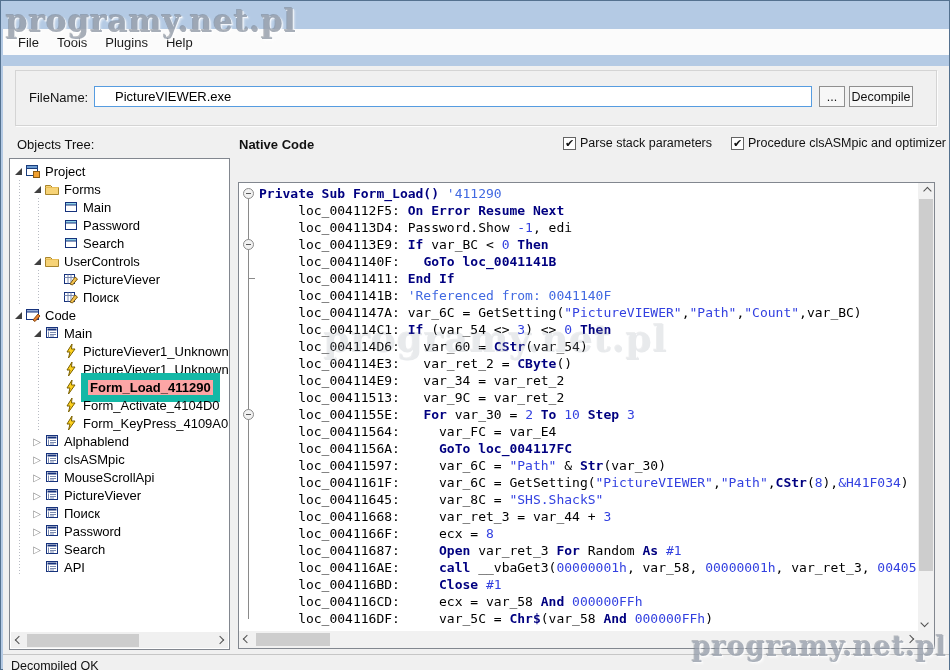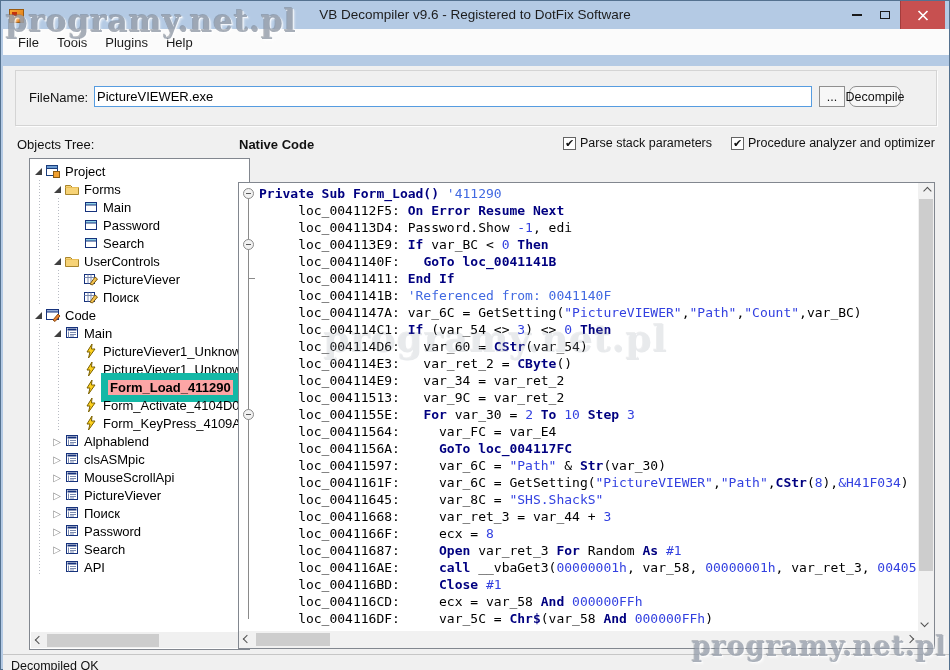--- a/index.html
+++ b/index.html
@@ -20,33 +20,33 @@
   .glyph-max { width:10px; height:8px; border:1.5px solid #1a1a1a; }
 
   .menubar { position:absolute; left:2px; top:28px; width:946px; height:26px; background:#fbfbfb; display:flex; align-items:center; padding-left:6px; }
   .menu-item { padding:4px 9px; font-size:13px; color:#1a1a1a; }
 
   
   .client { position:absolute; left:2px; top:65px; width:946px; height:610px; background:#f0f0f0; }
 
   .groupbox { position:absolute; left:12px; top:4px; width:922px; height:56px; border:1px solid #d4d4d4; box-shadow:1px 1px 0 #fdfdfd; }
   .fname-label { position:absolute; left:26px; top:24px; font-size:13px; }
-  .fname-input { position:absolute; left:91px; top:20px; width:718px; height:21px; border:1px solid #569ce0; background:#fff; font-family:"Liberation Sans",sans-serif; font-size:13px; padding:0 2px; color:#000; }
+  .fname-input { position:absolute; left:91px; top:20px; width:718px; height:21px; border:1px solid #569ce0; background:#fff; font-family:"Liberation Sans",sans-serif; font-size:13px; padding:0 20px; color:#000; }
   .btn { position:absolute; top:20px; height:21px; background:#f7f7f7; border:1px solid #8f8f8f; font-family:"Liberation Sans",sans-serif; font-size:12.5px; color:#111; display:flex; align-items:center; justify-content:center; }
   #btn-browse { left:816px; width:26px; }
-  #btn-decompile { left:846px; width:52px;border-radius:7px; }
+  #btn-decompile { left:846px; width:64px; }
 
   .objects-label { position:absolute; left:14px; top:71px; font-size:13px; }
   .nativecode-label { position:absolute; left:236px; top:71px; font-size:13px; font-weight:bold; }
   .cb-wrap { position:absolute; top:70px; display:flex; align-items:center; gap:4px; font-size:12.5px; }
   #cb1 { left:560px; } #cb2 { left:728px; }
   .cbx { width:13px; height:13px; background:#fff; border:1px solid #646464; display:inline-flex; align-items:center; justify-content:center; font-size:11px; line-height:11px; color:#101010; }
 
   
-  .tree-panel { position:absolute; left:6px; top:92px; width:221px; height:492px; background:#fff; border:1px solid #82878f; overflow:hidden;margin-left:20px; }
+  .tree-panel { position:absolute; left:6px; top:92px; width:221px; height:492px; background:#fff; border:1px solid #82878f; overflow:hidden; }
   .tree-rows { position:absolute; left:1px; top:3px; right:1px; bottom:17px; overflow:hidden; }
   .trow { height:18px; display:flex; align-items:center; white-space:nowrap; }
   .guide { display:inline-block; width:19px; height:18px; flex:0 0 19px;
            background-image:repeating-linear-gradient(#b9bcc4 0 1px, transparent 1px 3px);
            background-size:1px 100%; background-repeat:no-repeat; background-position:8px 0; }
   .arr { display:inline-flex; width:14px; flex:0 0 14px; align-items:center; justify-content:center; color:#8a8a8a; font-size:10px; }
   .tri-open { width:0; height:0; border-left:7px solid transparent; border-bottom:7px solid #404040; }
   .ticn { display:inline-flex; width:18px; flex:0 0 18px; align-items:center; }
   .tlabel { font-size:13px; color:#000; padding:0 2px; }
   .trow.sel .tlabel { font-weight:bold; background:#fca5a5; border:7px solid #14b8a6; }
@@ -90,35 +90,20 @@
         letter-spacing:1px; z-index:60; pointer-events:none; }
   #wm-top { left:5px; top:2px; font-size:31px; opacity:.85; }
   #wm-center { left:323px; top:316px; font-size:37px; opacity:.22; }
   #wm-bottom { right:2px; top:630px; font-size:27px; opacity:.8; }
 </style>
 </head>
 <body>
 
 <div id="win">
 
-  <div class="titlebar">
-    <div class="app-icon"></div>
-    <div class="wtitle">VB Decompiler v9.6 - Registered to DotFix Software</div>
-    <div class="capbtn" id="btn-min">
-        <span class="glyph-min"></span>
-      </div>
-    <div class="capbtn" id="btn-max">
-        <span class="glyph-max"></span>
-      </div>
-    <div class="capbtn" id="btn-close">
-      <svg width="12" height="11">
-          <path d="M1.5 1 L10.5 10 M10.5 1 L1.5 10" stroke="#ffffff" stroke-width="1.7"></path>
-        </svg>
-    </div>
-  </div>
 
   <div class="menubar">
     <span class="menu-item">File</span>
     <span class="menu-item">Tools</span>
     <span class="menu-item">Plugins</span>
     <span class="menu-item">Help</span>
   </div>
 
   <div class="client">
 
@@ -129,21 +114,21 @@
     <div class="btn" id="btn-decompile">Decompile</div>
 
     <span class="objects-label">Objects Tree:</span>
     <span class="nativecode-label">Native Code</span>
     <div class="cb-wrap" id="cb1">
       <span class="cbx">✔</span>
       <span>Parse stack parameters</span>
     </div>
     <div class="cb-wrap" id="cb2">
       <span class="cbx">✔</span>
-      <span>Procedure analyzer and optimizer</span>
+      <span>Procedure clsASMpic and optimizer</span>
     </div>
 
     <div class="tree-panel">
       <div class="tree-rows">
           <div class="trow">
             <span class="arr">
               <span class="tri-open"></span>
             </span>
             <span class="ticn">
               <svg width="16" height="16">

